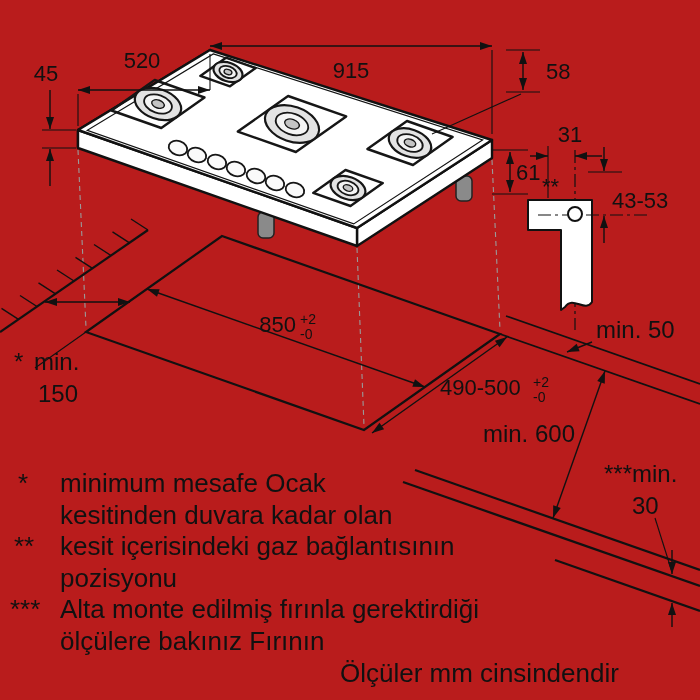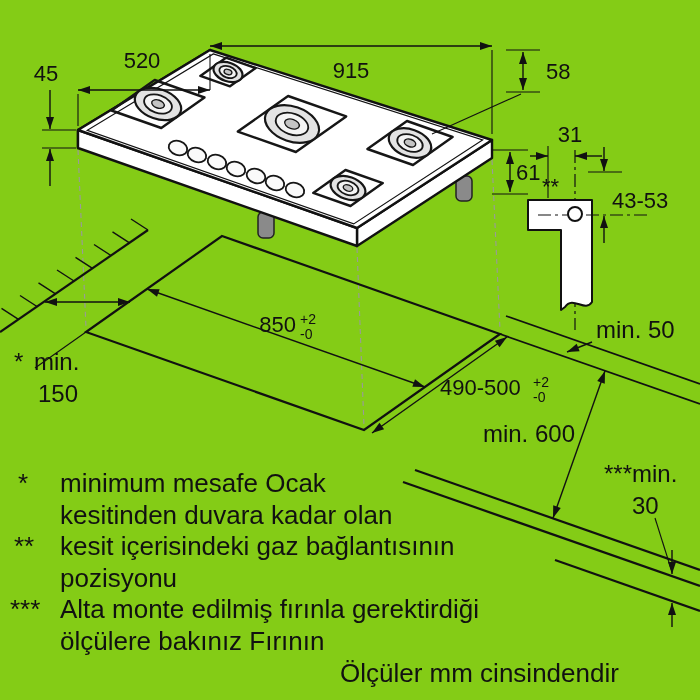--- a/index.html
+++ b/index.html
@@ -1,16 +1,16 @@
 <!DOCTYPE html>
 <html><head>
 <meta charset="utf-8">
 <style>
   html,body { margin:0; padding:0; background:#ffffff; }
-  .stage { width:700px; height:700px; position:relative; background:#84cc16; }
+  .stage { width:700px; height:700px; position:relative; background:#b91c1c; }
   svg { display:block; }
   .face   { fill:#fff; stroke:#111; stroke-width:2.4; stroke-linejoin:round; }
   .rim    { fill:none; stroke:#111; stroke-width:1.2; }
   .grate  { fill:none; stroke:#161616; stroke-width:2.4; stroke-linejoin:round; }
   .ring-outer { fill:#e3e3e3; stroke:#161616; stroke-width:2.2; }
   .ring-mid   { fill:#f4f4f4; stroke:#161616; stroke-width:1.8; }
   .ring-cap   { fill:#c4c4c4; stroke:#161616; stroke-width:1.4; }
   .knob   { fill:#fafafa; stroke:#161616; stroke-width:1.8; }
   .foot   { fill:#8a8a8a; stroke:#222; stroke-width:1.5; }
   .edge   { stroke:#111; stroke-width:2.2; fill:none; }

